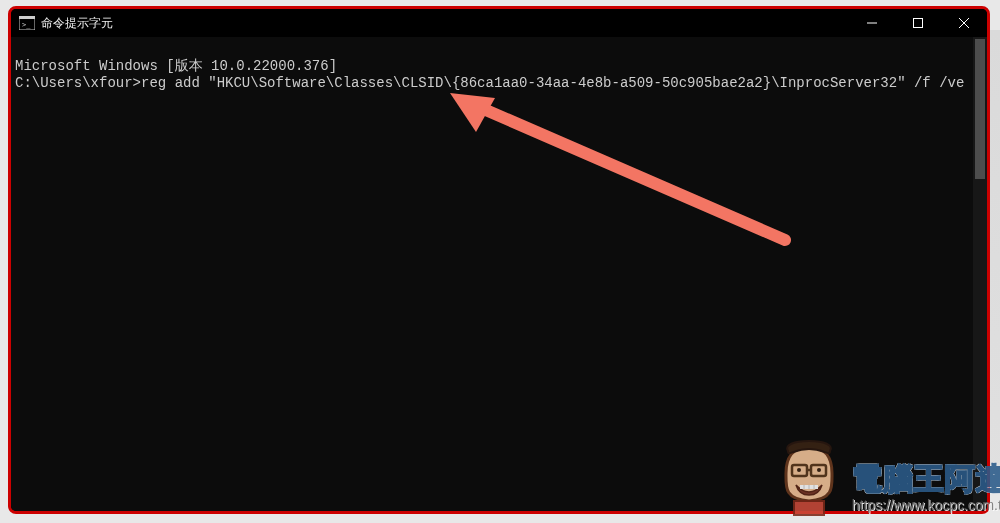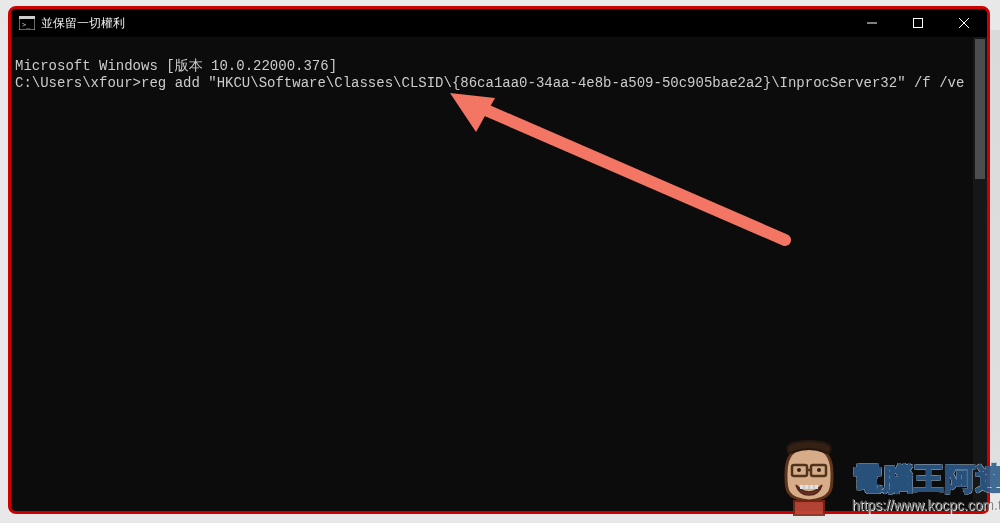--- a/index.html
+++ b/index.html
@@ -153,21 +153,21 @@
 
 <div class="window">
   <div class="titlebar">
     <span class="title-icon">
       <svg width="16" height="14" viewBox="0 0 16 14">
         <rect x="0" y="0" width="16" height="14" fill="#000" stroke="#ccc" stroke-width="1"></rect>
         <rect x="0" y="0" width="16" height="3" fill="#ccc"></rect>
         <text x="3" y="11" fill="#ccc" font-size="7" font-family="monospace">&gt;_</text>
       </svg>
     </span>
-    <span class="title-text">並保留一切權利</span>
+    <span class="title-text">命令提示字元</span>
     <div class="window-controls">
       <div class="win-btn">
         <svg width="10" height="10" viewBox="0 0 10 10">
             <line x1="0" y1="5" x2="10" y2="5" stroke="#fff" stroke-width="1"></line>
           </svg>
       </div>
       <div class="win-btn">
         <svg width="10" height="10" viewBox="0 0 10 10">
             <rect x="0.5" y="0.5" width="9" height="9" fill="none" stroke="#fff" stroke-width="1"></rect>
           </svg>

